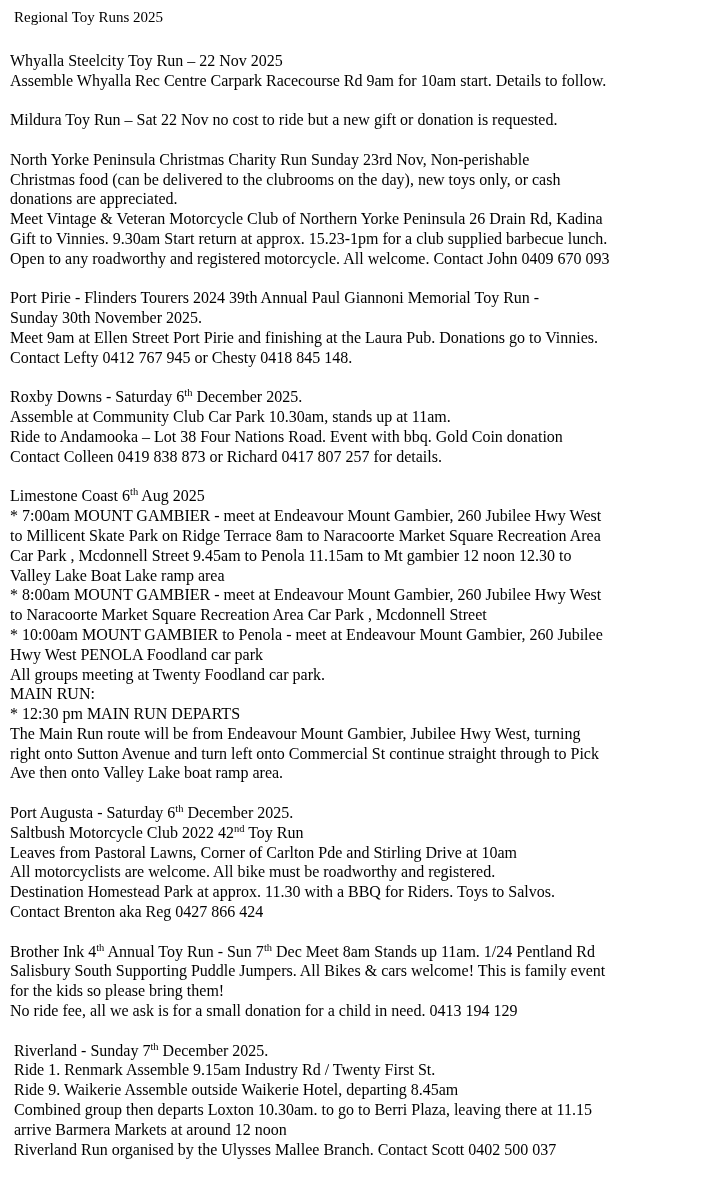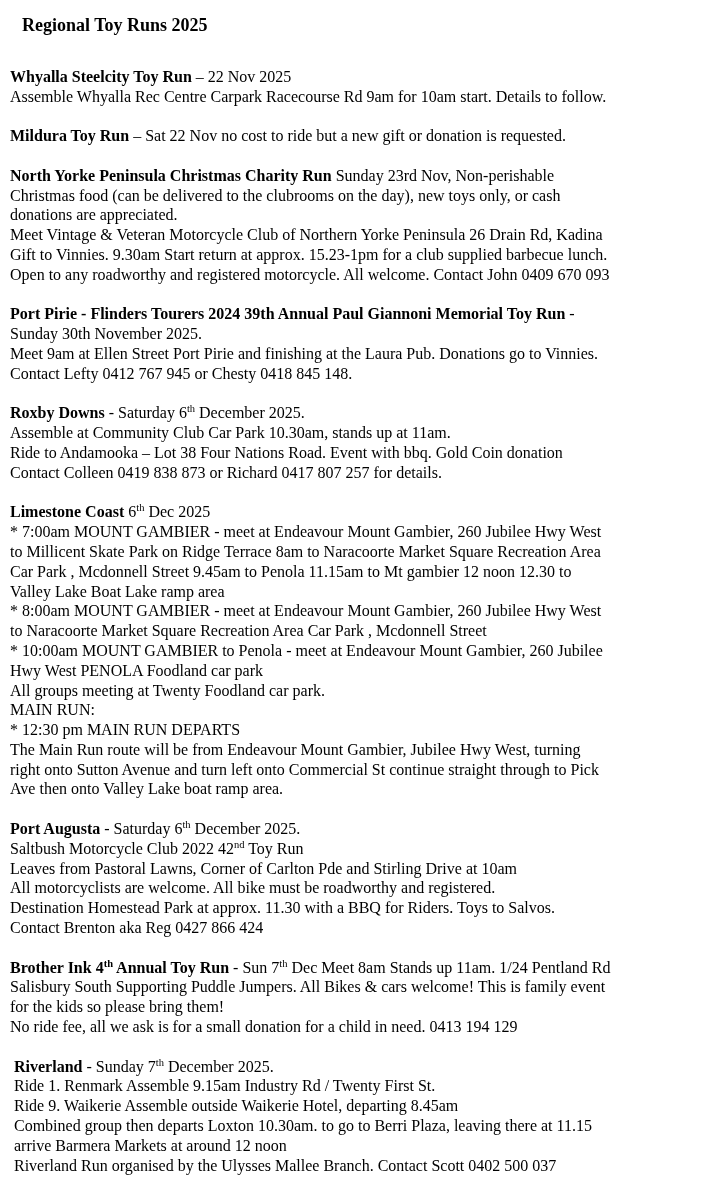--- a/index.html
+++ b/index.html
@@ -11,33 +11,33 @@
     width: 705px;
     height: 1194px;
     overflow: hidden;
   }
   .doc {
     padding: 3px 6px 0 10px;
     font-family: "Liberation Serif", "DejaVu Serif", serif;
     color: #000000;
   }
   .title {
-    font-size: 18px;
-    font-weight: 700;
+    font-size: 15px;
+    font-weight: 400;
     line-height: 20px;
-    margin: 12px;
+    margin: 4px;
     white-space: pre;
   }
   .line {
     font-size: 16px;
     line-height: 19.8px;
     min-height: 19.8px;
     white-space: pre;
   }
-  .b { font-weight: 700; }
+  .b { font-weight: 400; }
   .sup {
     font-size: 10.5px;
     vertical-align: super;
     line-height: 0;
   }
 </style>
 </head>
 <body>
 
 <div class="doc">
@@ -70,21 +70,21 @@
       </div>
       <div class="line"></div>
       <div>
         <div class="line"><span class="b">Roxby Downs</span><span> - Saturday 6</span><span class="sup">th</span><span> December 2025.</span></div>
         <div class="line"><span>Assemble at Community Club Car Park 10.30am, stands up at 11am.</span></div>
         <div class="line"><span>Ride to Andamooka – Lot 38 Four Nations Road. Event with bbq. Gold Coin donation</span></div>
         <div class="line"><span>Contact Colleen 0419 838 873 or Richard 0417 807 257 for details.</span></div>
       </div>
       <div class="line"></div>
       <div>
-        <div class="line"><span class="b">Limestone Coast</span><span> 6</span><span class="sup">th</span><span> Dec 2025</span></div>
+        <div class="line"><span class="b">Limestone Coast</span><span> 6</span><span class="sup">th</span><span> Aug 2025</span></div>
         <div class="line"><span>* 7:00am MOUNT GAMBIER - meet at Endeavour Mount Gambier, 260 Jubilee Hwy West</span></div>
         <div class="line"><span>to Millicent Skate Park on Ridge Terrace 8am to Naracoorte Market Square Recreation Area</span></div>
         <div class="line"><span>Car Park , Mcdonnell Street 9.45am to Penola 11.15am to Mt gambier 12 noon 12.30 to</span></div>
         <div class="line"><span>Valley Lake Boat Lake ramp area</span></div>
         <div class="line"><span>* 8:00am MOUNT GAMBIER - meet at Endeavour Mount Gambier, 260 Jubilee Hwy West</span></div>
         <div class="line"><span>to Naracoorte Market Square Recreation Area Car Park , Mcdonnell Street</span></div>
         <div class="line"><span>* 10:00am MOUNT GAMBIER to Penola - meet at Endeavour Mount Gambier, 260 Jubilee</span></div>
         <div class="line"><span>Hwy West PENOLA Foodland car park</span></div>
         <div class="line"><span>All groups meeting at Twenty Foodland car park.</span></div>
         <div class="line"><span>MAIN RUN:</span></div>

